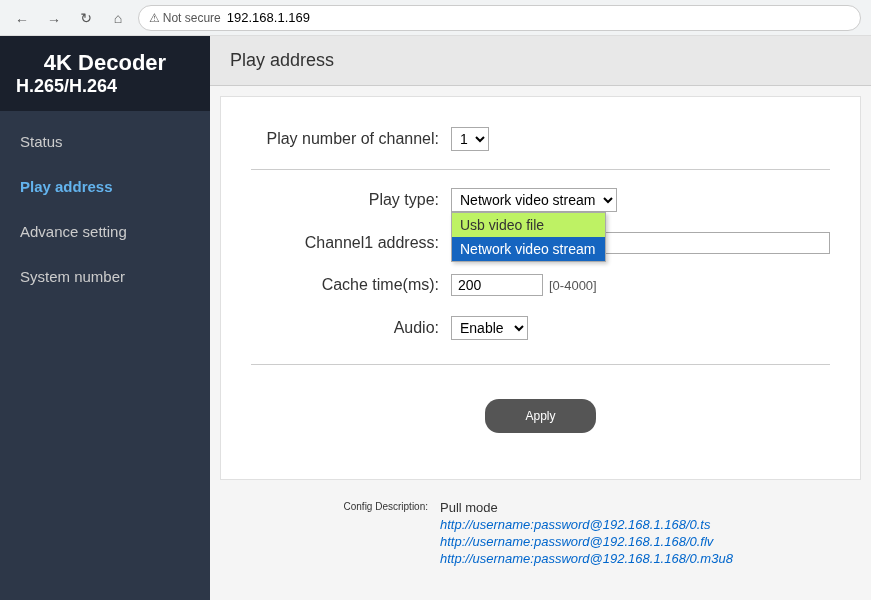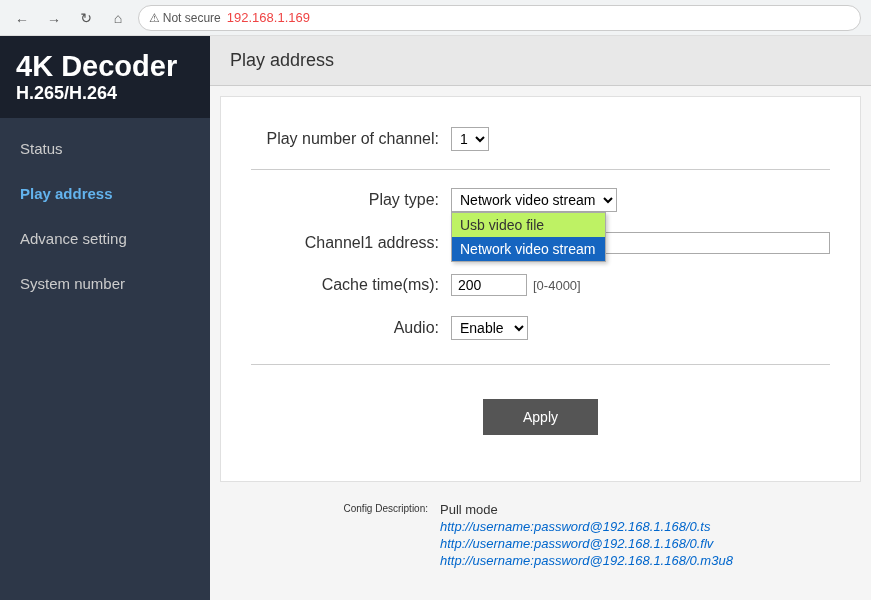--- a/index.html
+++ b/index.html
@@ -33,39 +33,39 @@
       gap: 6px;
       font-size: 13px;
     }
     .not-secure {
       color: #555;
       font-size: 12px;
       display: flex;
       align-items: center;
       gap: 3px;
     }
-    .url-text { color: #ef4444; font-size: 13px; }
+    .url-text { color: #000000; font-size: 13px; }
 
     
     .app-layout { display: flex; height: calc(600px - 36px); }
 
     
     .sidebar {
       width: 210px;
       background: #2d3748;
       flex-shrink: 0;
       display: flex;
       flex-direction: column;
     }
     .sidebar-header {
       background: #1a202c;
       padding: 14px 16px;
       color: #fff;
     }
-    .sidebar-header .title-line1 { font-size: 29px; font-weight: bold; }
+    .sidebar-header .title-line1 { font-size: 22px; font-weight: bold; text-align: center; }
     .sidebar-header .title-line2 { font-size: 18px; font-weight: bold; }
     .sidebar-nav { display: flex; flex-direction: column; margin-top: 8px; }
     .nav-item {
       padding: 14px 20px;
       color: #ccc;
       cursor: pointer;
       font-size: 15px;
       text-decoration: none;
     }
     .nav-item.active { color: #63b3ed; font-weight: bold; }
@@ -111,21 +111,21 @@
     }
     select.form-control {
       padding: 2px 4px;
       border: 1px solid #aaa;
       background: #fff;
       cursor: pointer;
     }
     input.form-control {
       border: 1px solid #aaa;
       padding: 2px 6px;
-      width: 76px;
+      width: 92px;
       background: #fff;
     }
     input.wide {
       width: 400px;
     }
     .hint-text { color: #555; font-size: 13px; margin-left: 6px; }
 
     .divider { border: none; border-top: 1px solid #ccc; margin: 8px 0; }
 
     
@@ -163,23 +163,23 @@
     }
 
     
     .apply-btn {
       display: block;
       margin: 16px auto;
       padding: 10px 40px;
       background: #555;
       color: #fff;
       border: none;
-      font-size: 14px;
-      cursor: pointer;
-      border-radius: 0;
+      font-size: 12px;
+      cursor: pointer;
+      border-radius: 14px;
     }
 
     
     .config-section {
       padding: 10px 30px 20px;
     }
     .config-row {
       display: flex;
       align-items: flex-start;
     }

